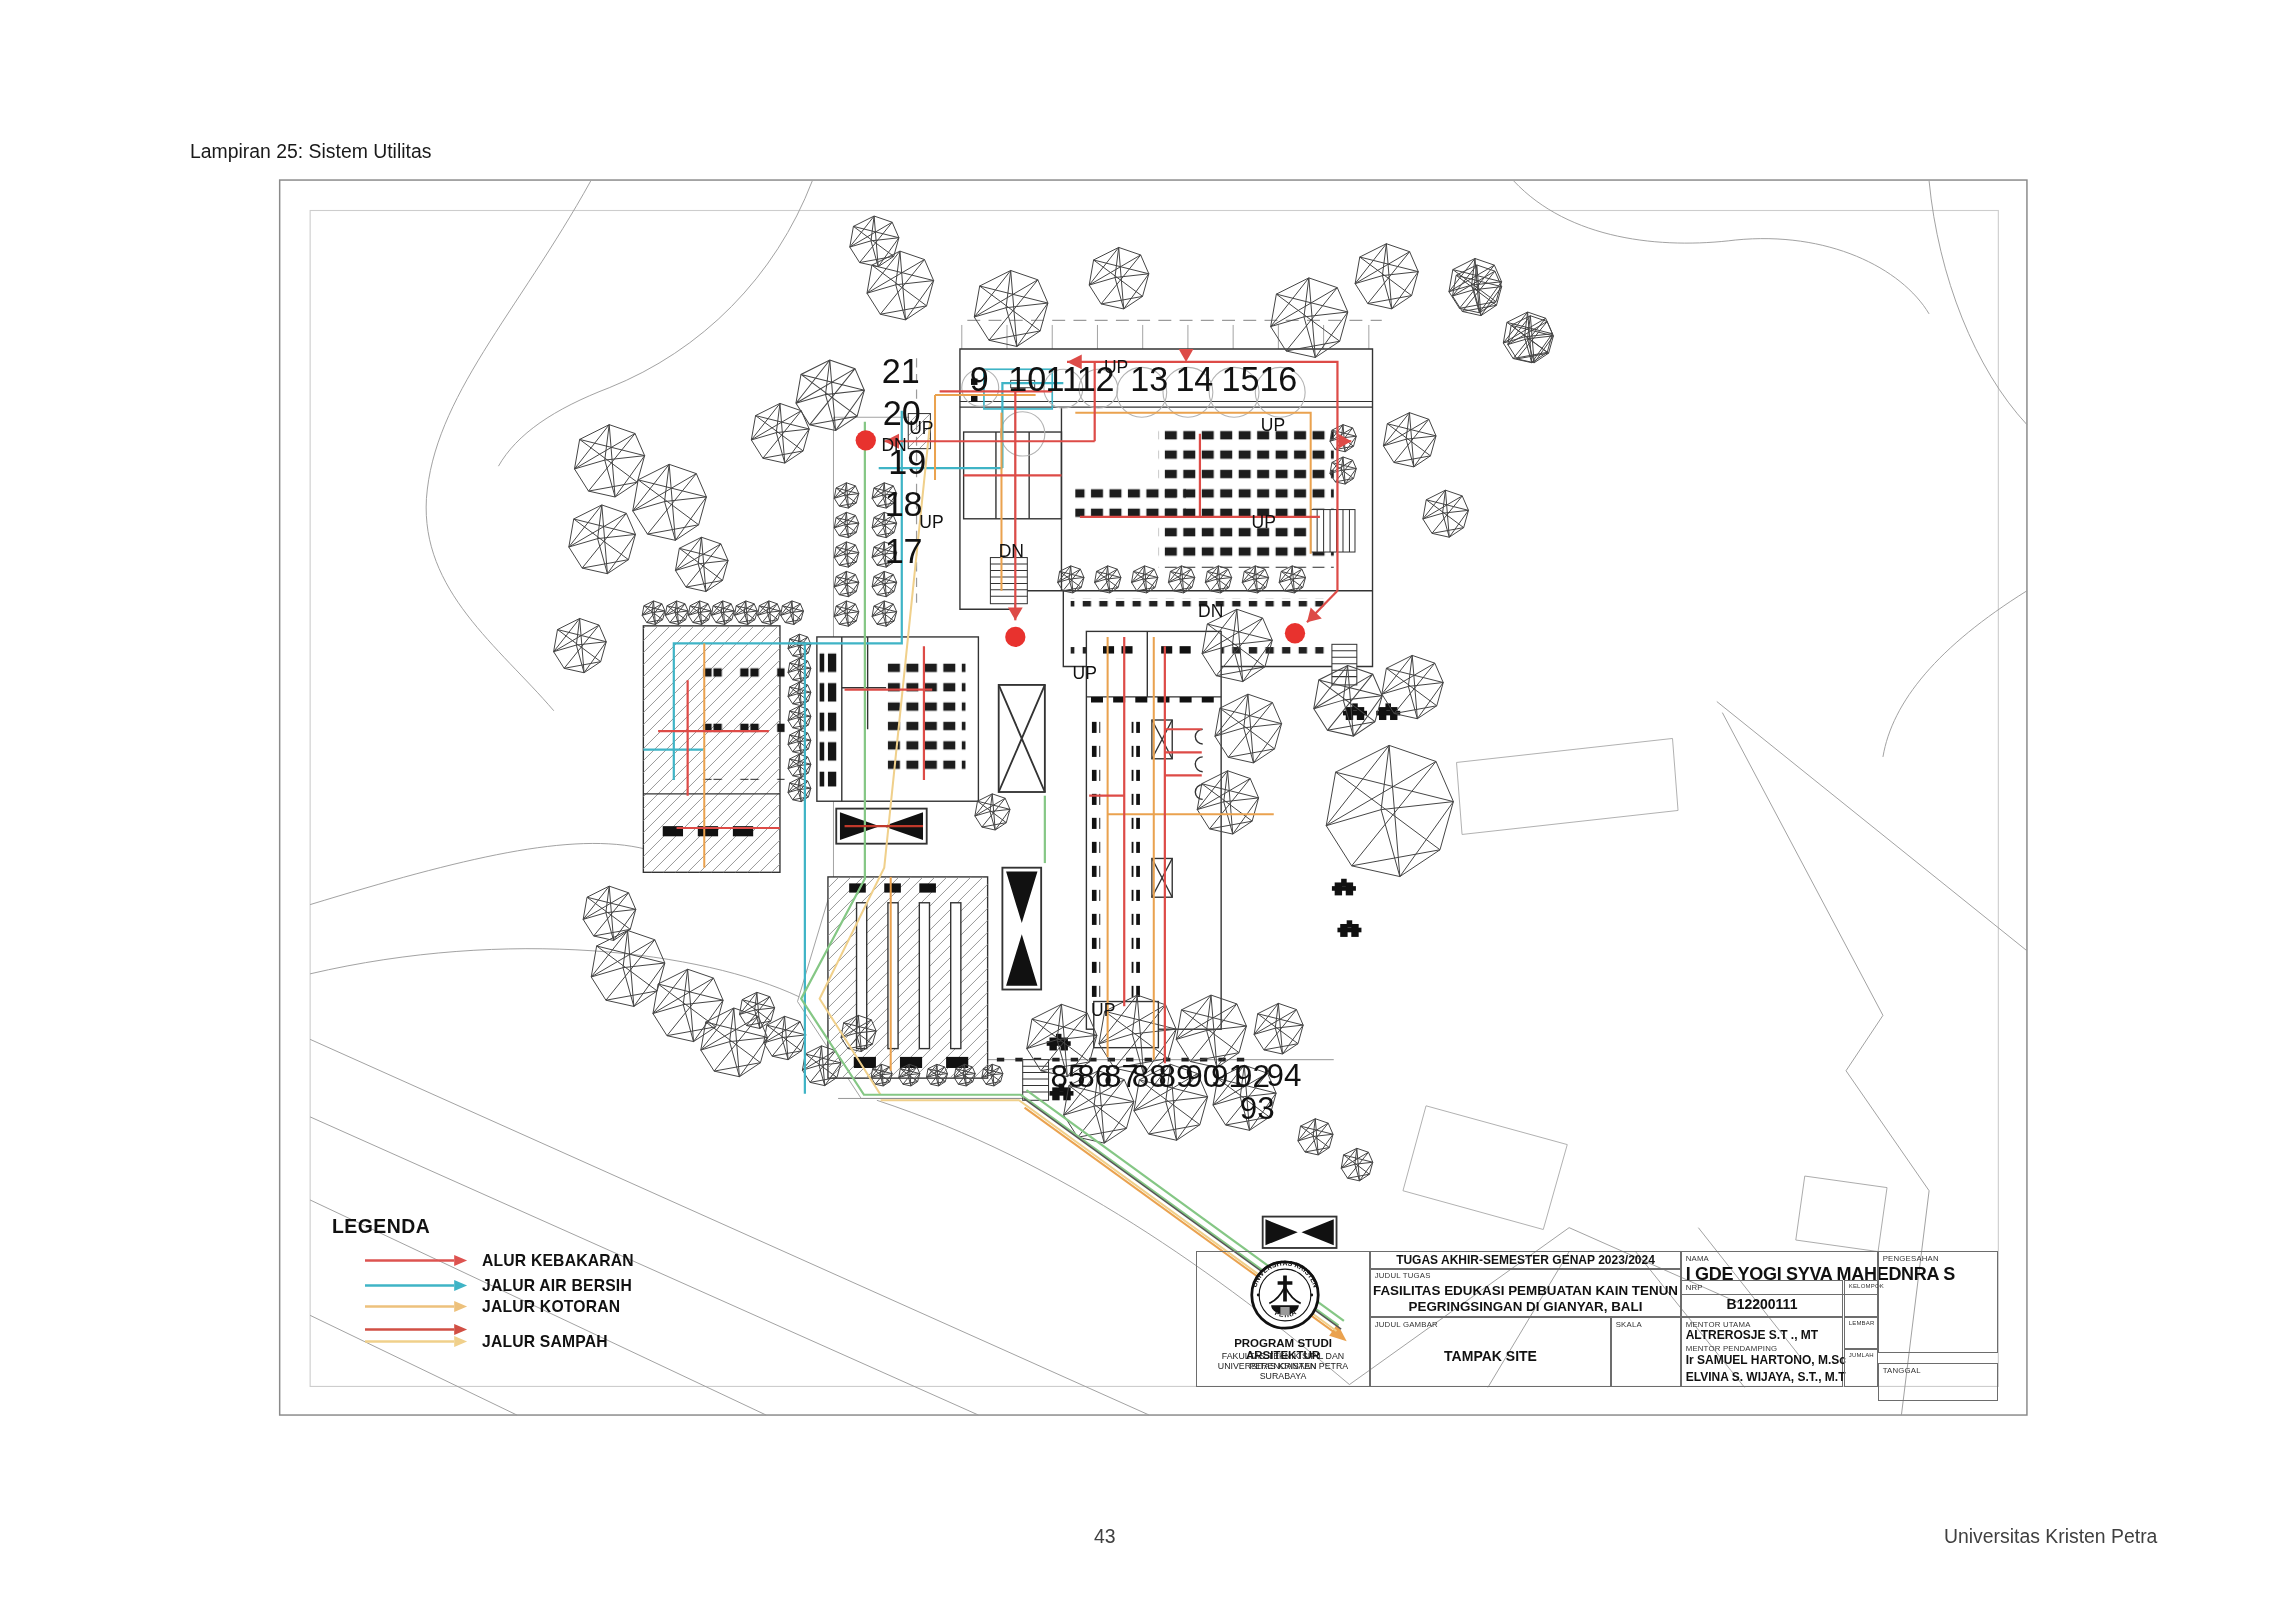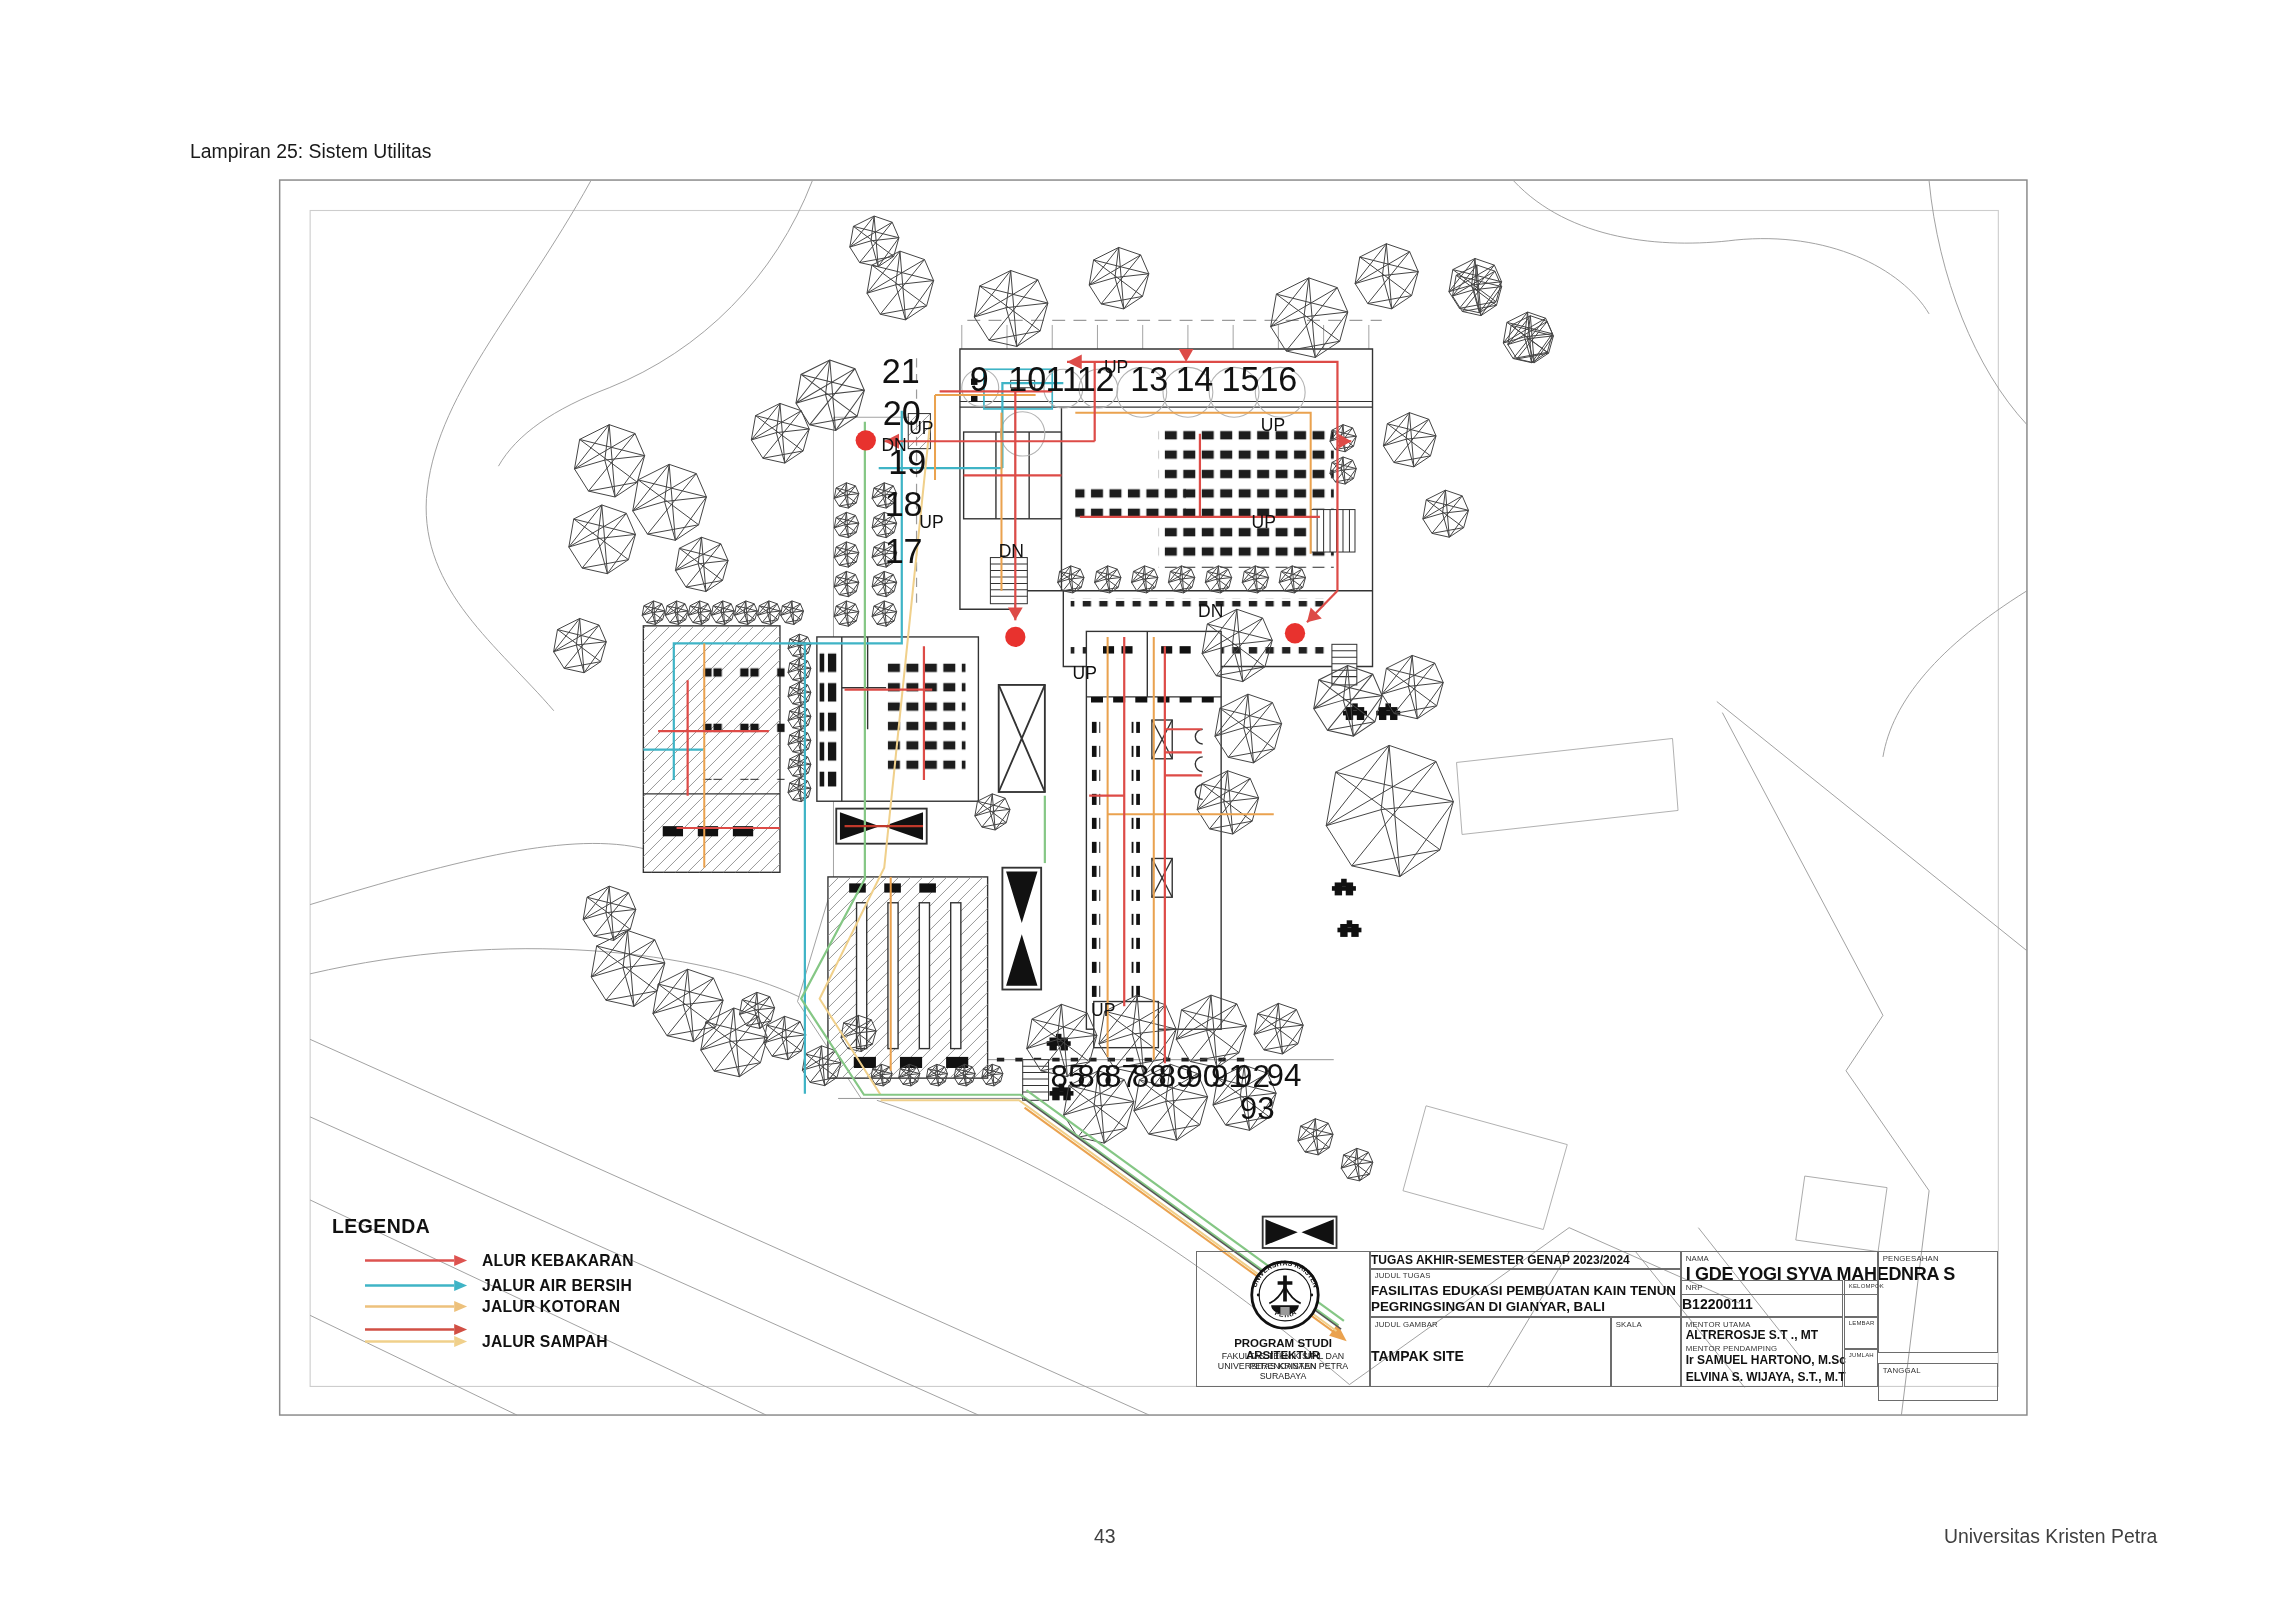--- a/index.html
+++ b/index.html
@@ -10,21 +10,21 @@
   .foot{font-size:19.4px;color:#404040;}
   
   .legend{position:absolute;left:332px;top:1215px;width:314px;}
   .legend-title{font-weight:bold;font-size:19.4px;letter-spacing:0.5px;}
   .legend-row{position:absolute;left:33px;display:flex;align-items:center;gap:14px;height:13px;}
   .legend-label{font-weight:bold;font-size:15.7px;letter-spacing:0.2px;white-space:nowrap;}
   
   .tb{position:absolute;left:1196px;top:1251px;width:802px;height:136px;font-family:"Liberation Sans",sans-serif;}
   .cell{position:absolute;border:0.9px solid #6d6d6d;box-sizing:border-box;background:transparent;}
   .cell .lab{position:absolute;left:3.7px;top:1.8px;font-size:7.8px;color:#333;letter-spacing:0.2px;}
-  .tb .ctr{position:absolute;left:0;right:0;text-align:left;font-weight:bold;}
+  .tb .ctr{position:absolute;left:0;right:0;text-align:center;font-weight:bold;}
   .logo-txt{position:absolute;left:0;right:0;text-align:center;font-weight:bold;font-size:11.5px;line-height:12px;}
   .logo-sub{font-weight:normal;font-size:8.8px;line-height:10px;color:#222;}
   .mcell div{white-space:nowrap;}
 </style>
 </head>
 <body>
 
 <div class="abs hdr" style="left:190px;top:140px;">Lampiran 25: Sistem Utilitas</div>
 
 <svg id="drawing" width="2290" height="1620" viewBox="0 0 2481 1755">

